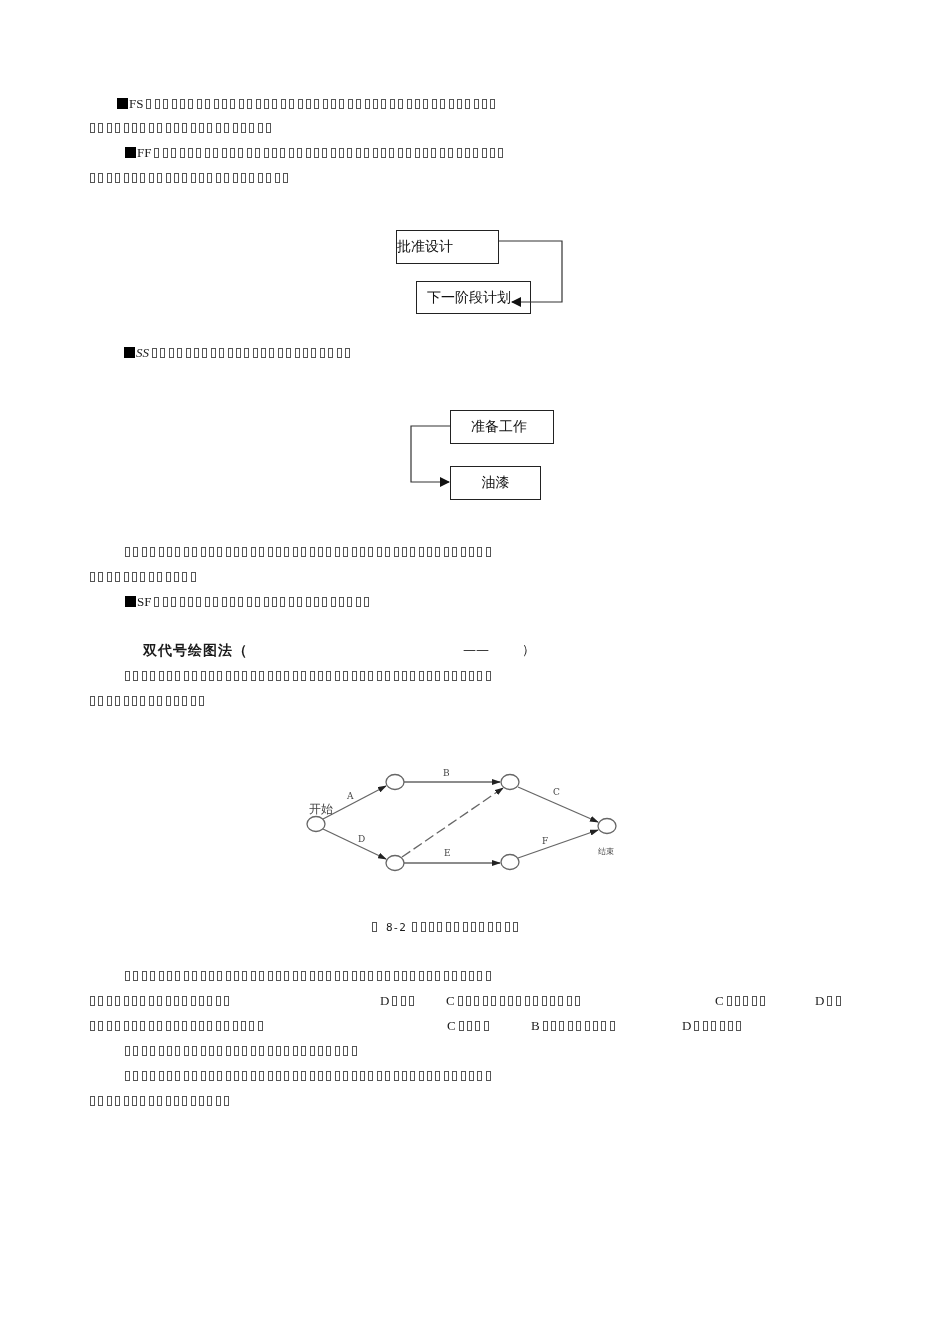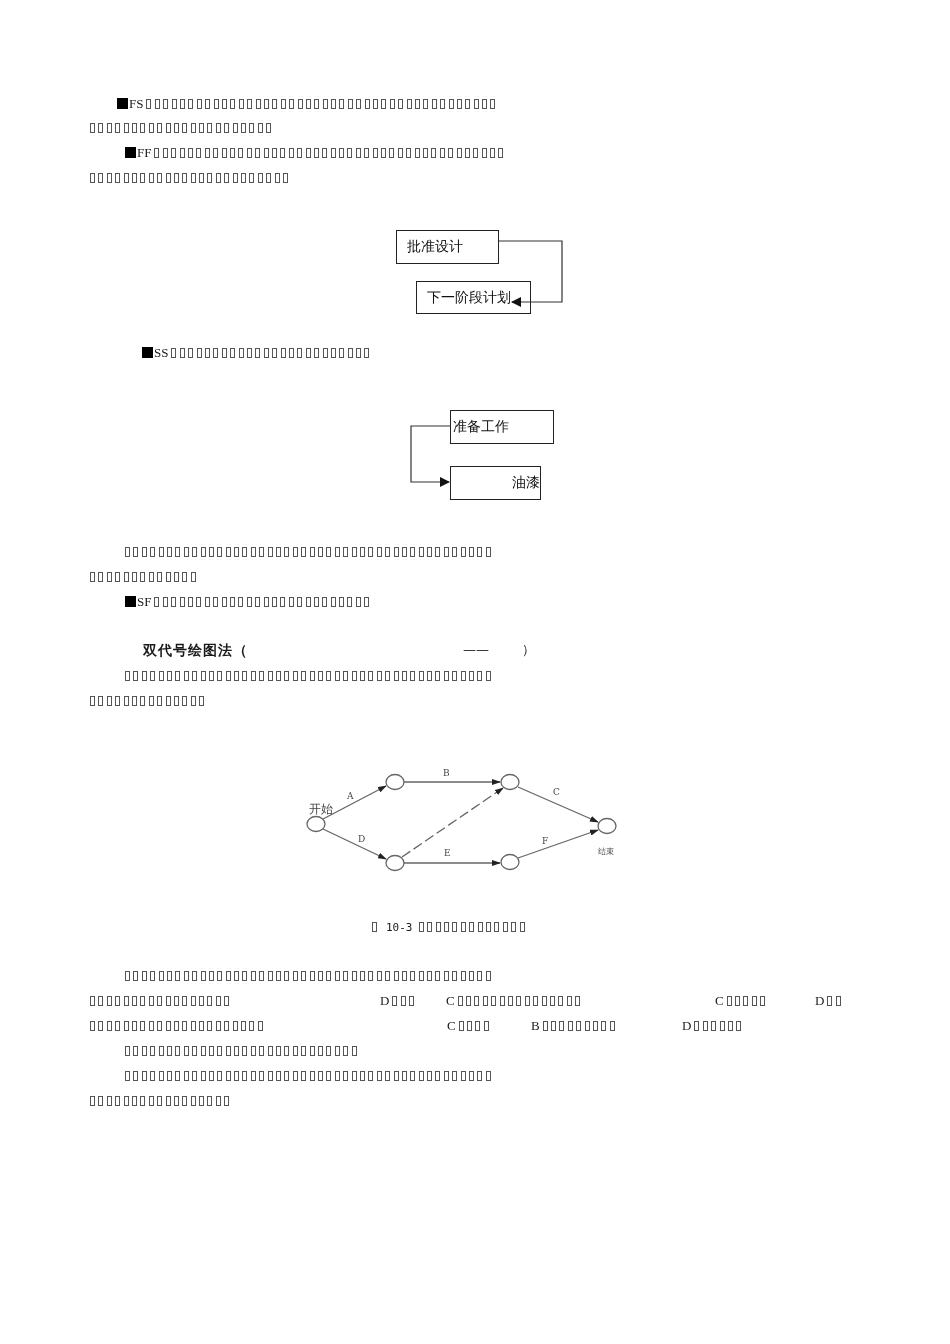--- a/index.html
+++ b/index.html
@@ -29,35 +29,35 @@
   <span class="tofu"><i></i><i></i><i></i><i></i><i></i><i></i><i></i><i></i><i></i><i></i><i></i><i></i><i></i><i></i><i></i><i></i><i></i><i></i><i></i><i></i><i></i><i></i></span>
 </div>
 
 <div class="line" style="left:125px; top:145px;">
   <span class="bullet"></span><span class="latin">FF</span><span class="tofu"><i></i><i></i><i></i><i></i><i></i><i></i><i></i><i></i><i></i><i></i><i></i><i></i><i></i><i></i><i></i><i></i><i></i><i></i><i></i><i></i><i></i><i></i><i></i><i></i><i></i><i></i><i></i><i></i><i></i><i></i><i></i><i></i><i></i><i></i><i></i><i></i><i></i><i></i><i></i><i></i><i></i><i></i></span>
 </div>
 <div class="line" style="left:90px; top:170px;">
   <span class="tofu"><i></i><i></i><i></i><i></i><i></i><i></i><i></i><i></i><i></i><i></i><i></i><i></i><i></i><i></i><i></i><i></i><i></i><i></i><i></i><i></i><i></i><i></i><i></i><i></i></span>
 </div>
 
-<div class="box" style="left:396px; top:230px; width:103px; height:34px; padding-left:10px;">
+<div class="box" style="left:396px; top:230px; width:103px; height:34px; ">
   <span>批准设计</span>
 </div>
 <div class="box" style="left:396px; top:281px; width:115px; height:33px; padding-left:10px;margin-left:20px;">
   <span>下一阶段计划</span>
 </div>
 
-<div class="line" style="left:142px; top:345px;">
+<div class="line" style="left:124px; top:345px;font-style:italic;">
   <span class="bullet"></span><span class="latin">SS</span><span class="tofu"><i></i><i></i><i></i><i></i><i></i><i></i><i></i><i></i><i></i><i></i><i></i><i></i><i></i><i></i><i></i><i></i><i></i><i></i><i></i><i></i><i></i><i></i><i></i><i></i></span>
 </div>
 
-<div class="box" style="left:450px; top:410px; width:104px; height:34px; padding-left:2px;">
+<div class="box" style="left:450px; top:410px; width:104px; height:34px; padding-left:20px;">
   <span>准备工作</span>
 </div>
-<div class="box" style="left:450px; top:466px; width:91px; height:34px; justify-content:flex-end;">
+<div class="box" style="left:450px; top:466px; width:91px; height:34px; justify-content:center;">
   <span>油漆</span>
 </div>
 
 <div class="line" style="left:125px; top:544px;">
   <span class="tofu"><i></i><i></i><i></i><i></i><i></i><i></i><i></i><i></i><i></i><i></i><i></i><i></i><i></i><i></i><i></i><i></i><i></i><i></i><i></i><i></i><i></i><i></i><i></i><i></i><i></i><i></i><i></i><i></i><i></i><i></i><i></i><i></i><i></i><i></i><i></i><i></i><i></i><i></i><i></i><i></i><i></i><i></i><i></i><i></i></span>
 </div>
 <div class="line" style="left:90px; top:569px;">
   <span class="tofu"><i></i><i></i><i></i><i></i><i></i><i></i><i></i><i></i><i></i><i></i><i></i><i></i><i></i></span>
 </div>
 
@@ -125,21 +125,21 @@
 <div class="cap" style="left:598px; top:803px; font-family:'DejaVu Sans',sans-serif; font-size:8px; color:#444;margin-top:43px;">结束</div>
 <div class="cap" style="left:347px; top:791px; font-size:9px; color:#444;">A</div>
 <div class="cap" style="left:443px; top:768px; font-size:9px; color:#444;">B</div>
 <div class="cap" style="left:553px; top:787px; font-size:9px; color:#444;">C</div>
 <div class="cap" style="left:358px; top:834px; font-size:9px; color:#444;">D</div>
 <div class="cap" style="left:444px; top:848px; font-size:9px; color:#444;">E</div>
 <div class="cap" style="left:542px; top:836px; font-size:9px; color:#444;">F</div>
 
 <div class="line" style="left:372px; top:920px; font-size:11px;">
   <span class="tofu"><i></i></span>
-  <span style="margin:0 3px 0 2px; font-family:'DejaVu Sans Mono',monospace; font-size:11px;">10-3</span>
+  <span style="margin:0 3px 0 2px; font-family:'DejaVu Sans Mono',monospace; font-size:11px;">8-2</span>
   <span class="tofu"><i></i><i></i><i></i><i></i><i></i><i></i><i></i><i></i><i></i><i></i><i></i><i></i><i></i></span>
 </div>
 
 <div class="line" style="left:125px; top:968px;">
   <span class="tofu"><i></i><i></i><i></i><i></i><i></i><i></i><i></i><i></i><i></i><i></i><i></i><i></i><i></i><i></i><i></i><i></i><i></i><i></i><i></i><i></i><i></i><i></i><i></i><i></i><i></i><i></i><i></i><i></i><i></i><i></i><i></i><i></i><i></i><i></i><i></i><i></i><i></i><i></i><i></i><i></i><i></i><i></i><i></i><i></i></span>
 </div>
 <div class="line" style="left:90px; top:993px;">
   <span class="tofu"><i></i><i></i><i></i><i></i><i></i><i></i><i></i><i></i><i></i><i></i><i></i><i></i><i></i><i></i><i></i><i></i><i></i></span>
 </div>
 <div class="line" style="left:380px; top:993px;">

